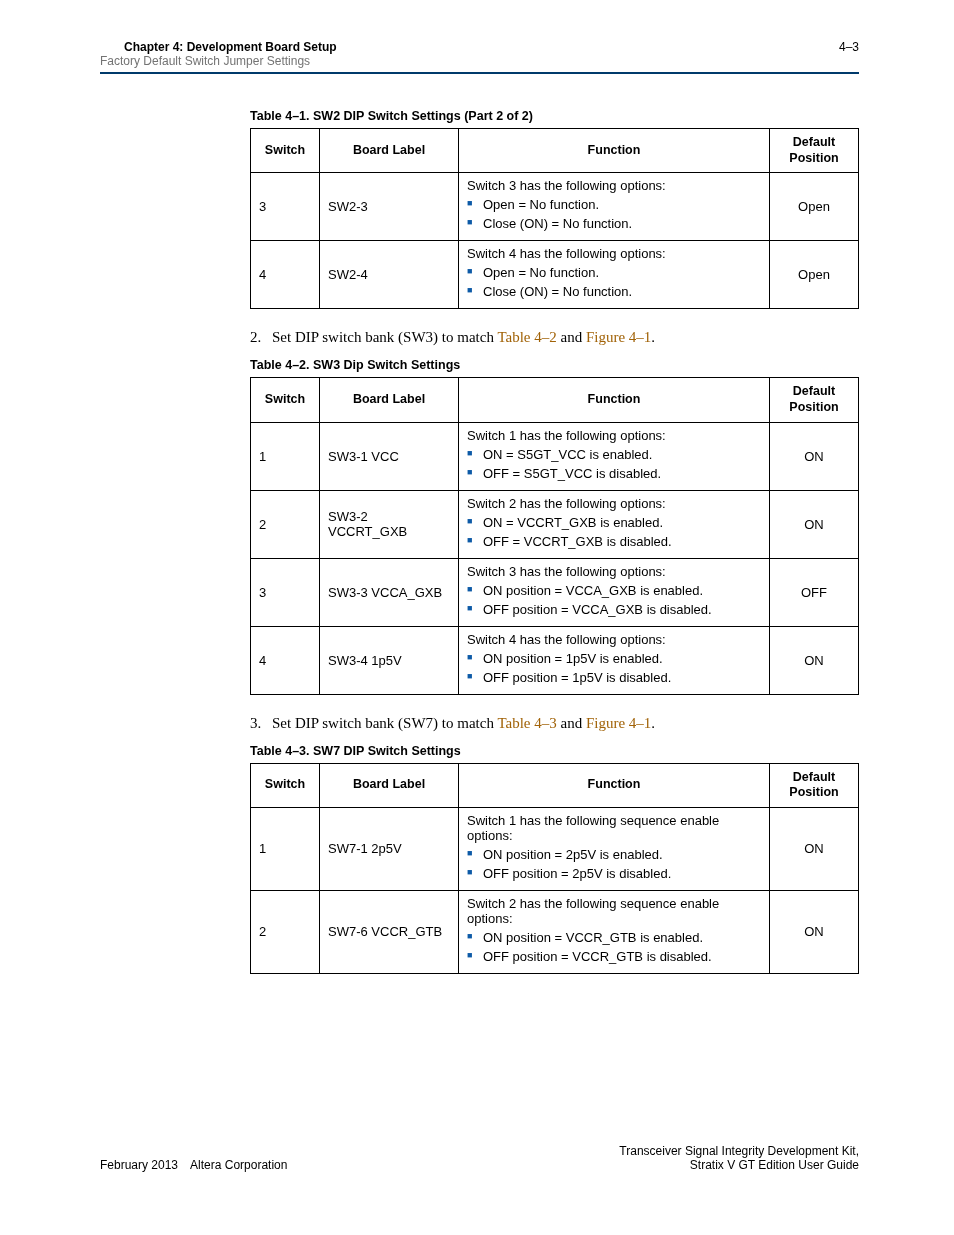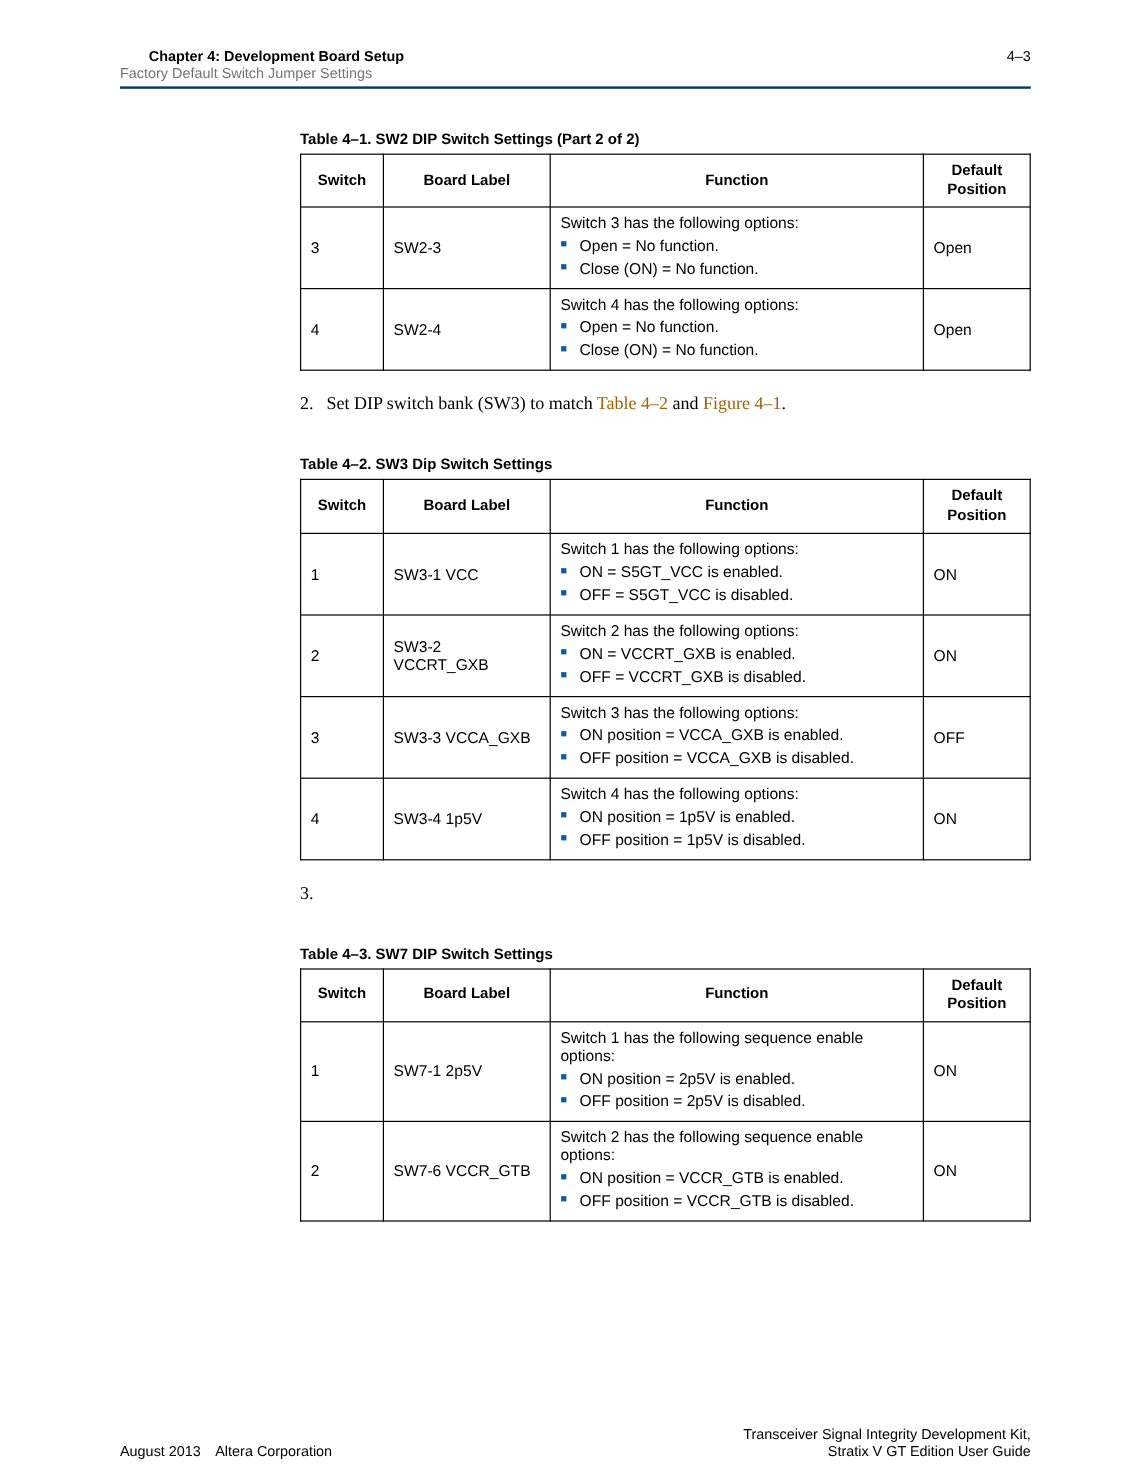--- a/index.html
+++ b/index.html
@@ -40,21 +40,21 @@
   }
   .content {
     margin-left: 150px;
     margin-top: 35px;
   }
   .table-title {
     font-family: Verdana, Geneva, sans-serif;
     font-size: 12.5px;
     font-weight: bold;
     margin-bottom: 5px;
-    margin-top: 34px;
+    margin-top: 12px;
   }
   table {
     border-collapse: collapse;
     width: 100%;
     font-family: Arial, Helvetica, sans-serif;
   }
   th, td {
     border: 1px solid #000;
     padding: 5px 8px;
     font-size: 13px;
@@ -63,21 +63,21 @@
   }
   th {
     font-family: Verdana, Geneva, sans-serif;
     font-weight: bold;
     text-align: center;
     font-size: 12.5px;
     padding: 6px 4px;
     line-height: 1.25;
   }
   td.center {
-    text-align: left;
+    text-align: center;
   }
   .col-switch { width: 60px; }
   .col-label { width: 130px; }
   .col-default { width: 80px; }
   .func-cell {
     padding: 0;
   }
   .func-inner {
     padding: 5px 8px;
   }
@@ -256,20 +256,23 @@
                 </ul>
               </div>
             </td>
             <td class="center">ON</td>
           </tr>
         </tbody>
     </table>
 
     <div class="step">
       <span class="step-num">3.</span>
+      <span>
+        <span>Set DIP switch bank (SW7) to match </span><span class="xref">Table 4–3</span><span> and </span><span class="xref">Figure 4–1</span><span>.</span>
+      </span>
     </div>
 
     <div class="table-title">Table 4–3.  SW7 DIP Switch Settings</div>
     <table>
       <thead>
         <tr>
           <th class="col-switch">Switch</th>
           <th class="col-label">Board Label</th>
           <th>Function</th>
           <th class="col-default">Default Position</th>
@@ -303,19 +306,19 @@
               </div>
             </td>
             <td class="center">ON</td>
           </tr>
         </tbody>
     </table>
 
   </div>
 
   <div class="footer">
-    <div>August 2013 Altera Corporation</div>
+    <div>February 2013 Altera Corporation</div>
     <div class="footer-right">
       <div>Transceiver Signal Integrity Development Kit,</div>
       <div>Stratix V GT Edition User Guide</div>
     </div>
   </div>
 </div>
 
 </body></html>

